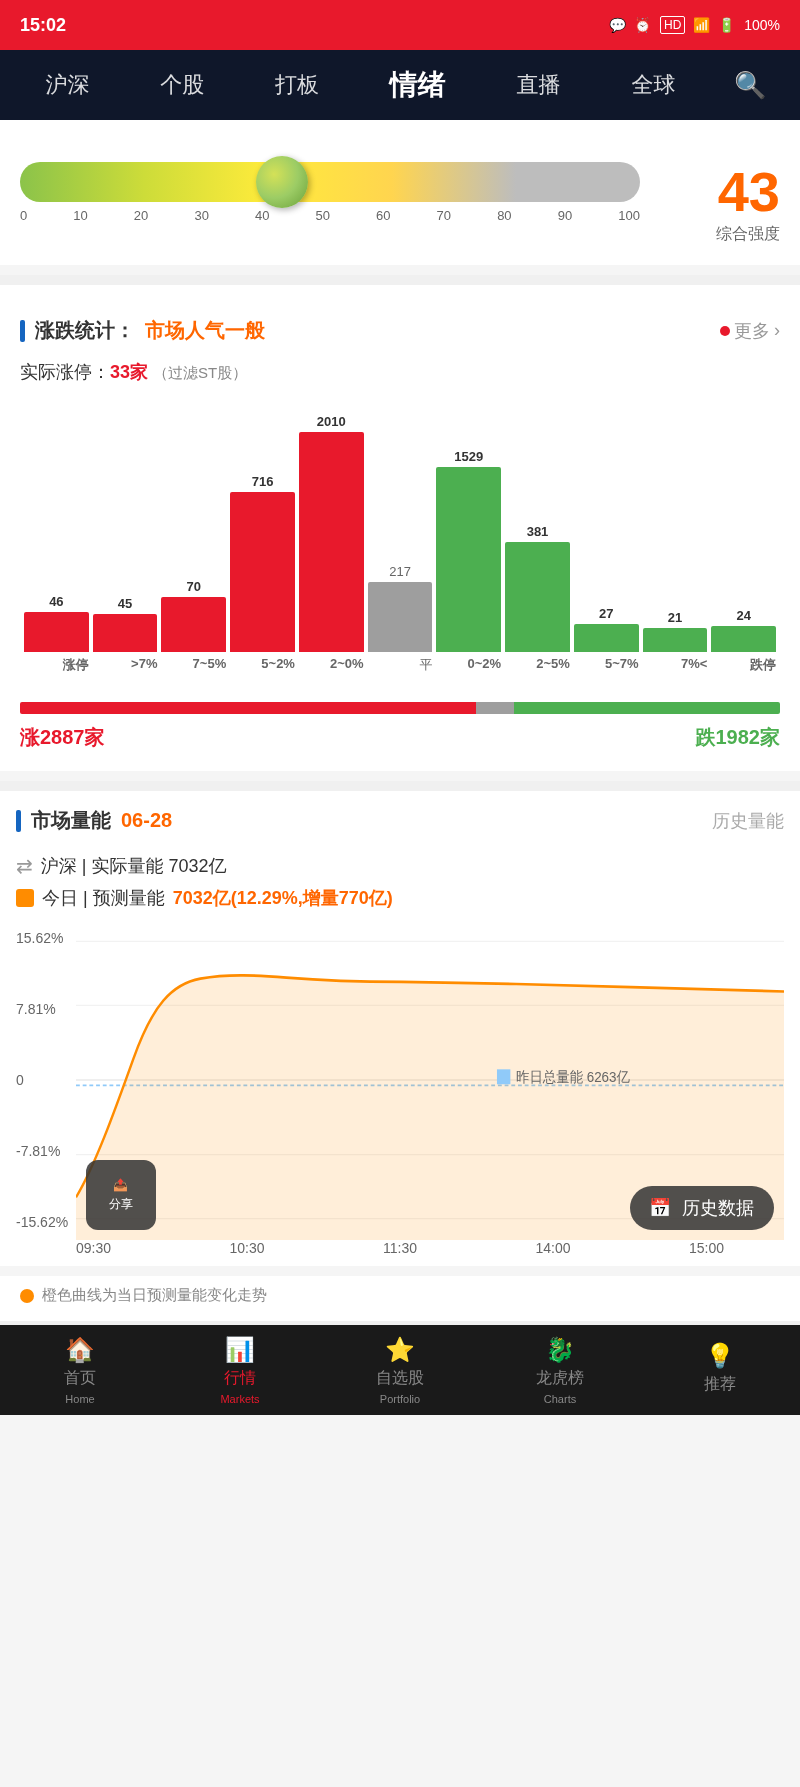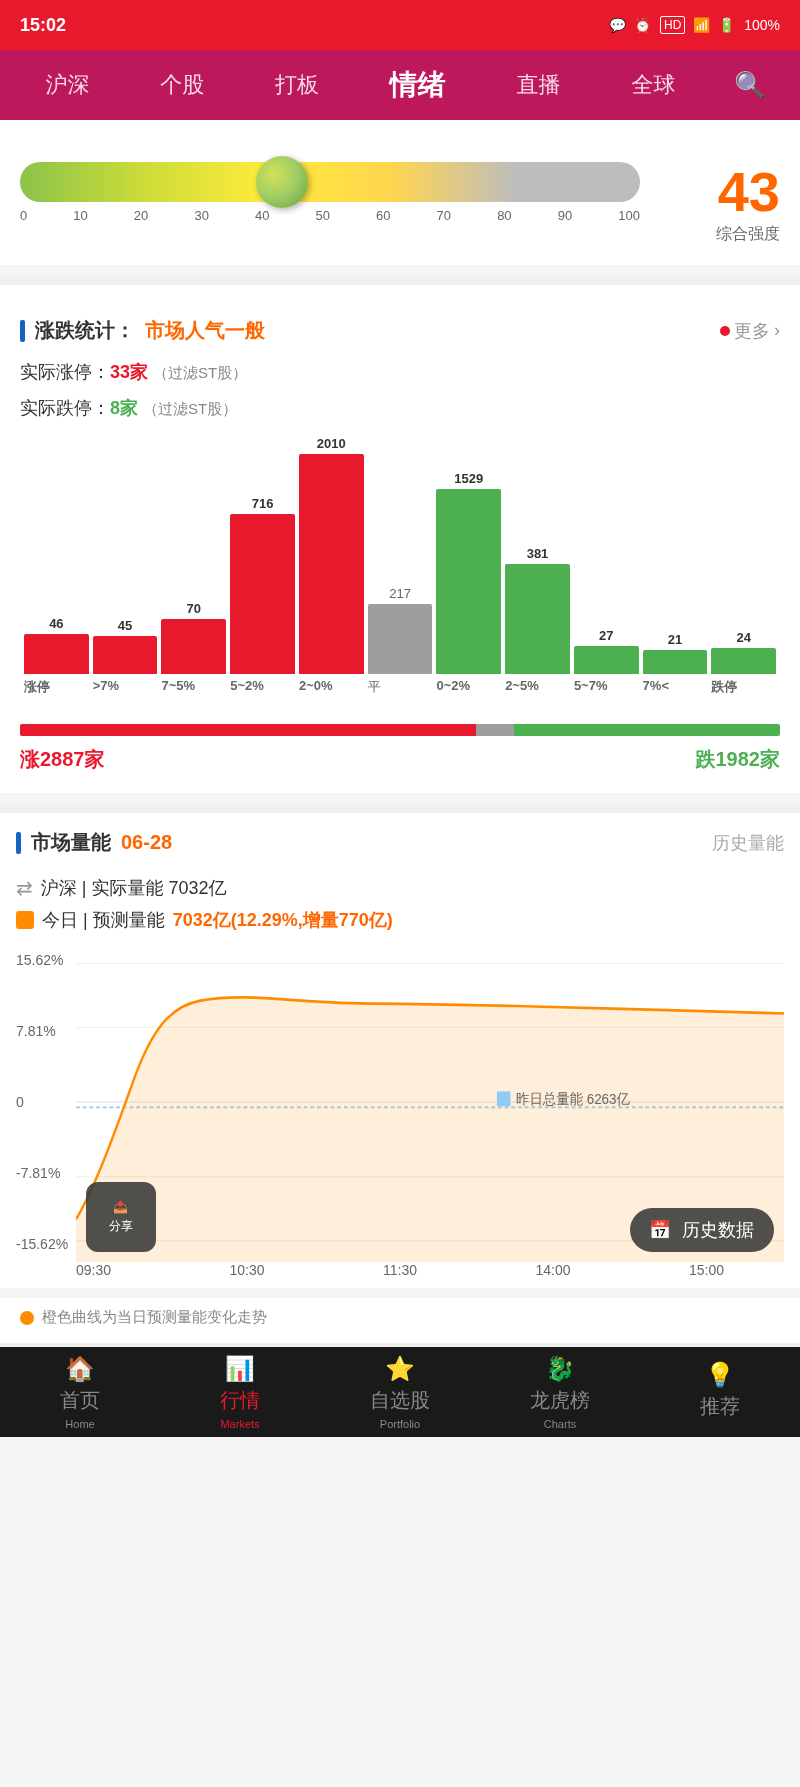--- a/index.html
+++ b/index.html
@@ -15,21 +15,21 @@
       justify-content: space-between;
       padding: 0 20px;
       color: white;
       font-size: 16px;
     }
     .status-time { font-size: 18px; font-weight: 600; }
     .status-right { display: flex; align-items: center; gap: 8px; font-size: 14px; }
 
     
     .nav-bar {
-      background: #be185d;
+      background: #0f172a;
       height: 70px;
       display: flex;
       align-items: center;
       justify-content: space-around;
       padding: 0 10px;
     }
     .nav-item {
       color: rgba(255,255,255,0.85);
       font-size: 22px;
       cursor: pointer;
@@ -132,21 +132,21 @@
       font-size: 18px;
       cursor: pointer;
     }
     .red-dot {
       width: 10px;
       height: 10px;
       background: #e8192c;
       border-radius: 50%;
     }
 
-    .rise-fall-info { margin-bottom: 8px; }
+    .rise-fall-info { margin-bottom: 22px; }
     .rise-fall-line {
       font-size: 18px;
       color: #333;
       line-height: 2;
     }
     .red-text { color: #e8192c; font-weight: 700; }
     .green-text { color: #4caf50; font-weight: 700; }
     .gray-text { color: #888; font-size: 15px; }
 
     
@@ -182,21 +182,21 @@
     .bar-green { background: #4caf50; }
     .bar-gray { background: #9e9e9e; }
     .bar-labels {
       display: flex;
       gap: 4px;
       padding: 0 4px;
       margin-top: 4px;
     }
     .bar-label {
       flex: 1;
-      text-align: left;
+      text-align: right;
       font-size: 13px;
       color: #666;
     }
 
     
     .rise-fall-bar {
       display: flex;
       height: 12px;
       margin: 10px 0;
       border-radius: 2px;
@@ -332,21 +332,21 @@
     }
     .bottom-item {
       display: flex;
       flex-direction: column;
       align-items: center;
       gap: 4px;
       cursor: pointer;
       min-width: 100px;
     }
     .bottom-icon { font-size: 24px; }
-    .bottom-label { font-size: 20px; }
+    .bottom-label { font-size: 16px; }
     .bottom-sublabel { font-size: 11px; }
     .bottom-item.inactive { color: #888; }
     .bottom-item.active { color: #e8192c; }
 
     .divider { height: 10px; background: #f0f0f0; }
   </style>
 </head>
 <body>
 
 <div class="status-bar">
@@ -412,24 +412,20 @@
       <span>更多</span>
       <span>›</span>
     </div>
   </div>
 
   <div class="rise-fall-info">
     <div class="rise-fall-line">
       实际涨停：<span class="red-text">33家</span>
       <span class="gray-text">（过滤ST股）</span>
     </div>
-    <div class="rise-fall-line">
-      实际跌停：<span class="green-text">8家</span>
-      <span class="gray-text">（过滤ST股）</span>
-    </div>
   </div>
 
   <div class="bar-chart">
     <div class="bar-chart-inner">
 
       <div class="bar-col">
         <div class="bar-value red-text">46</div>
         <div class="bar-rect bar-red" style="height:40px;"></div>
       </div>
       <div class="bar-col">

